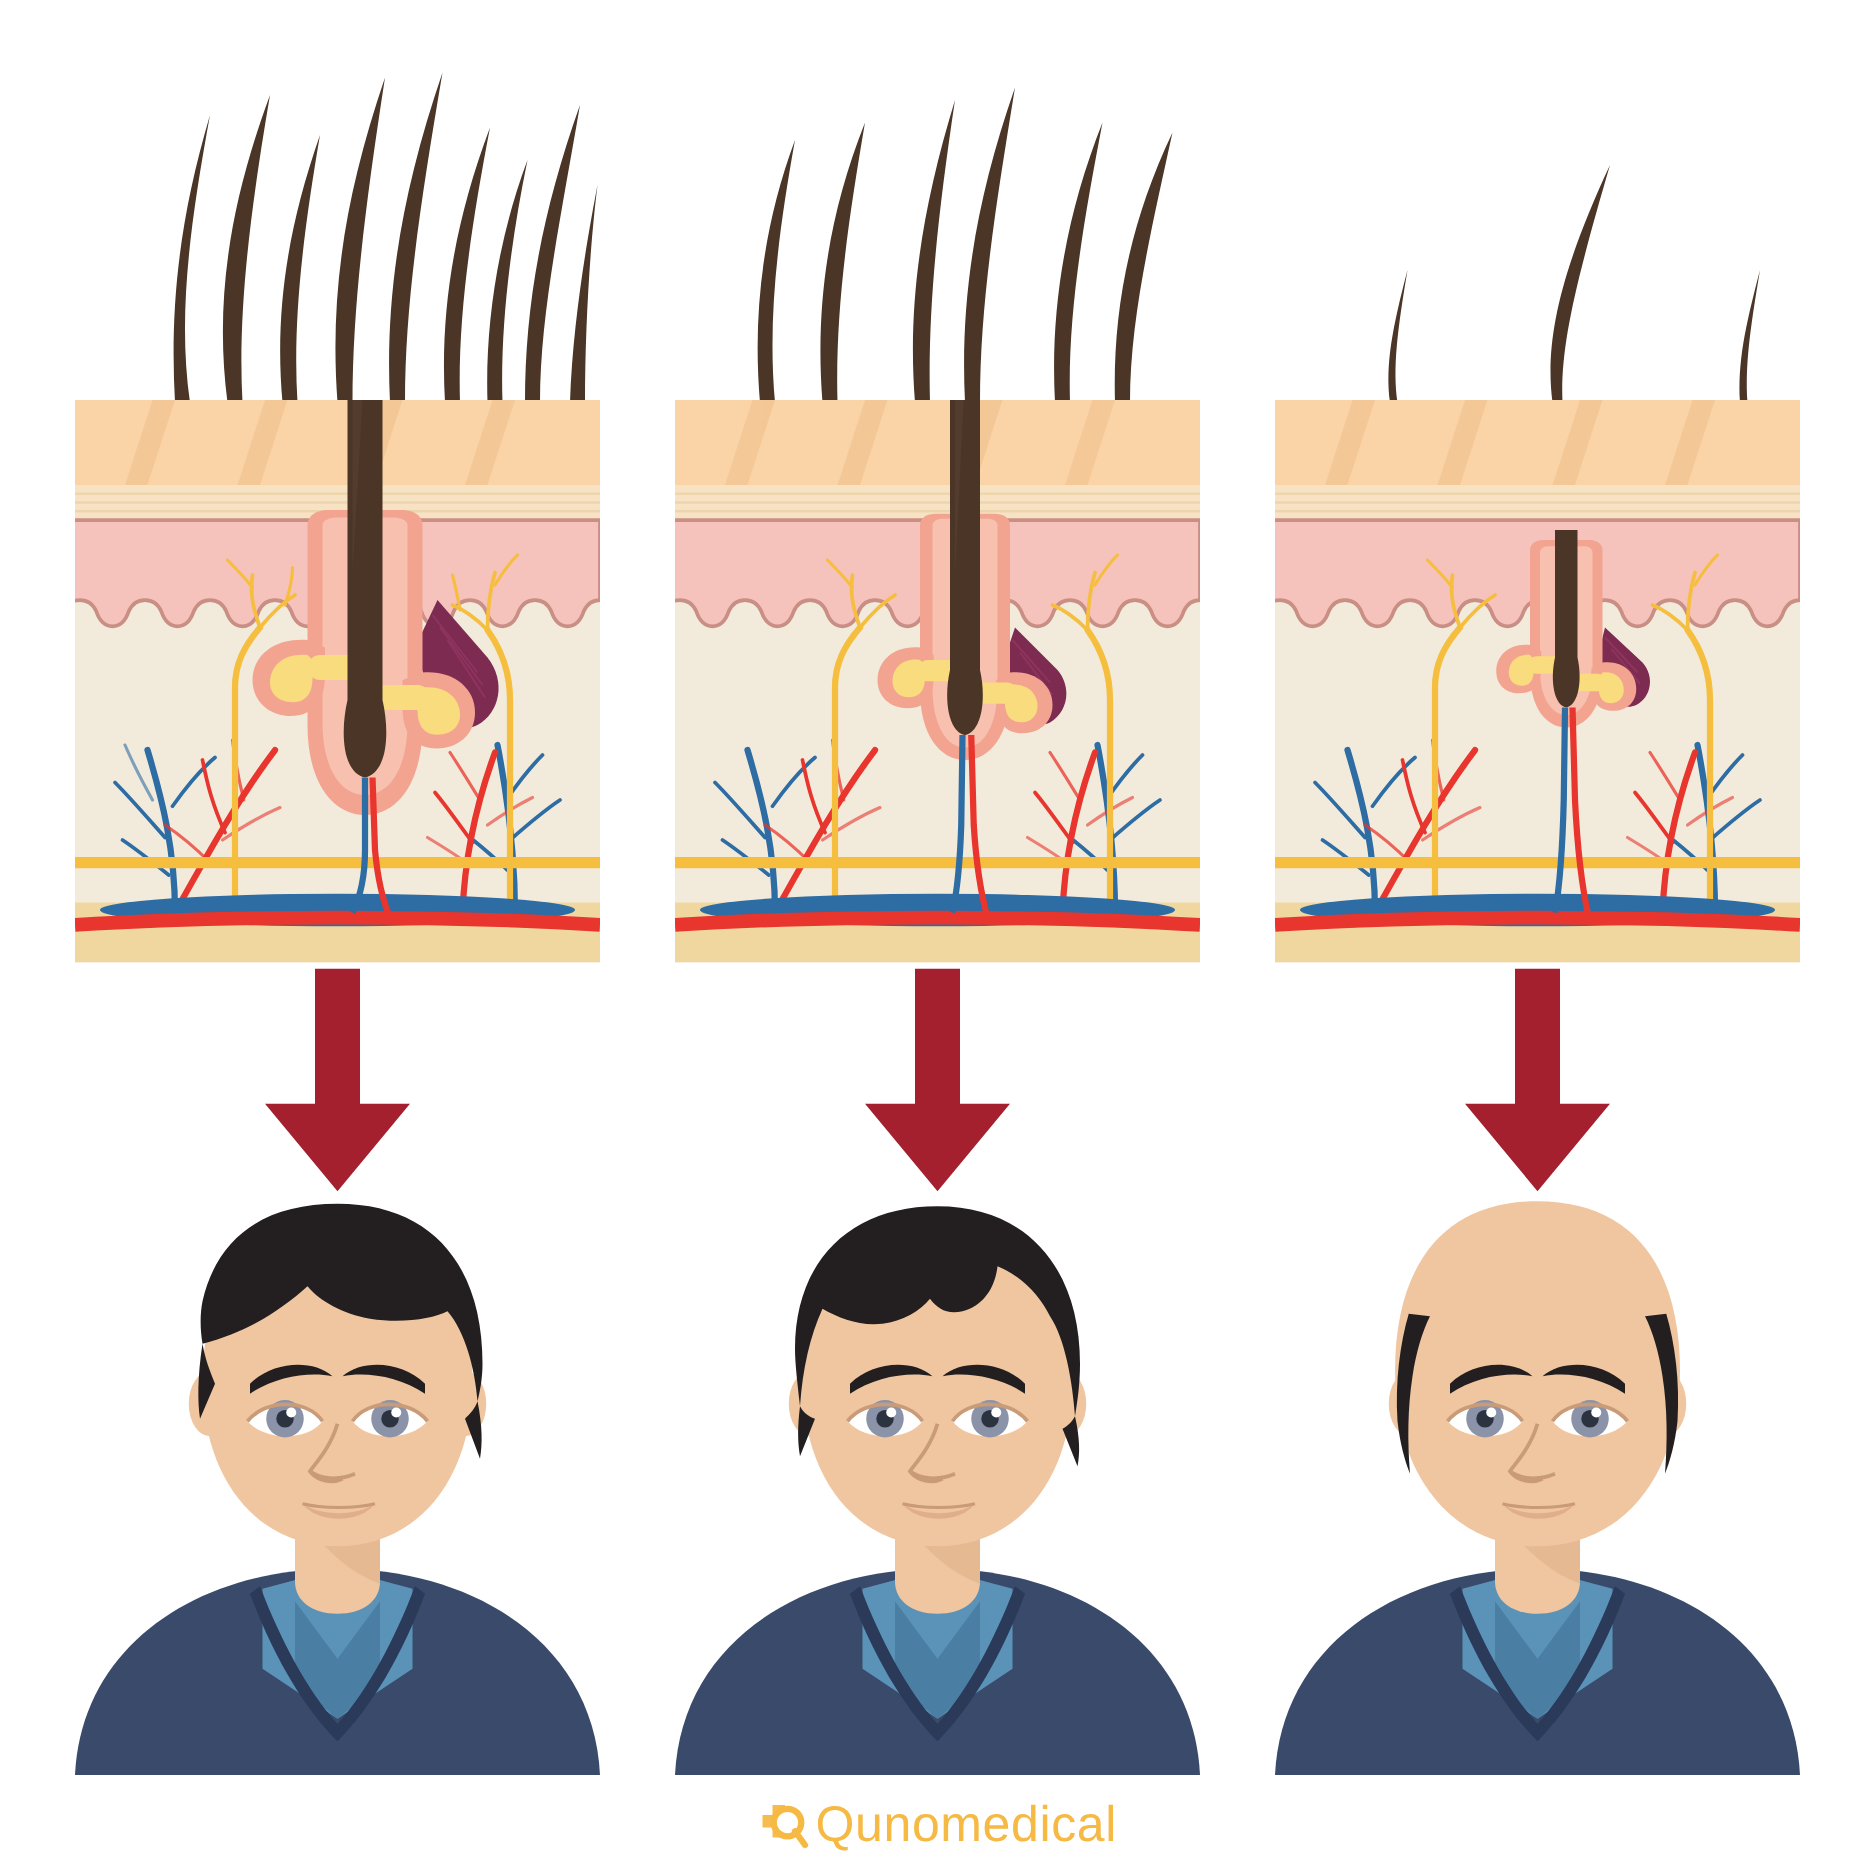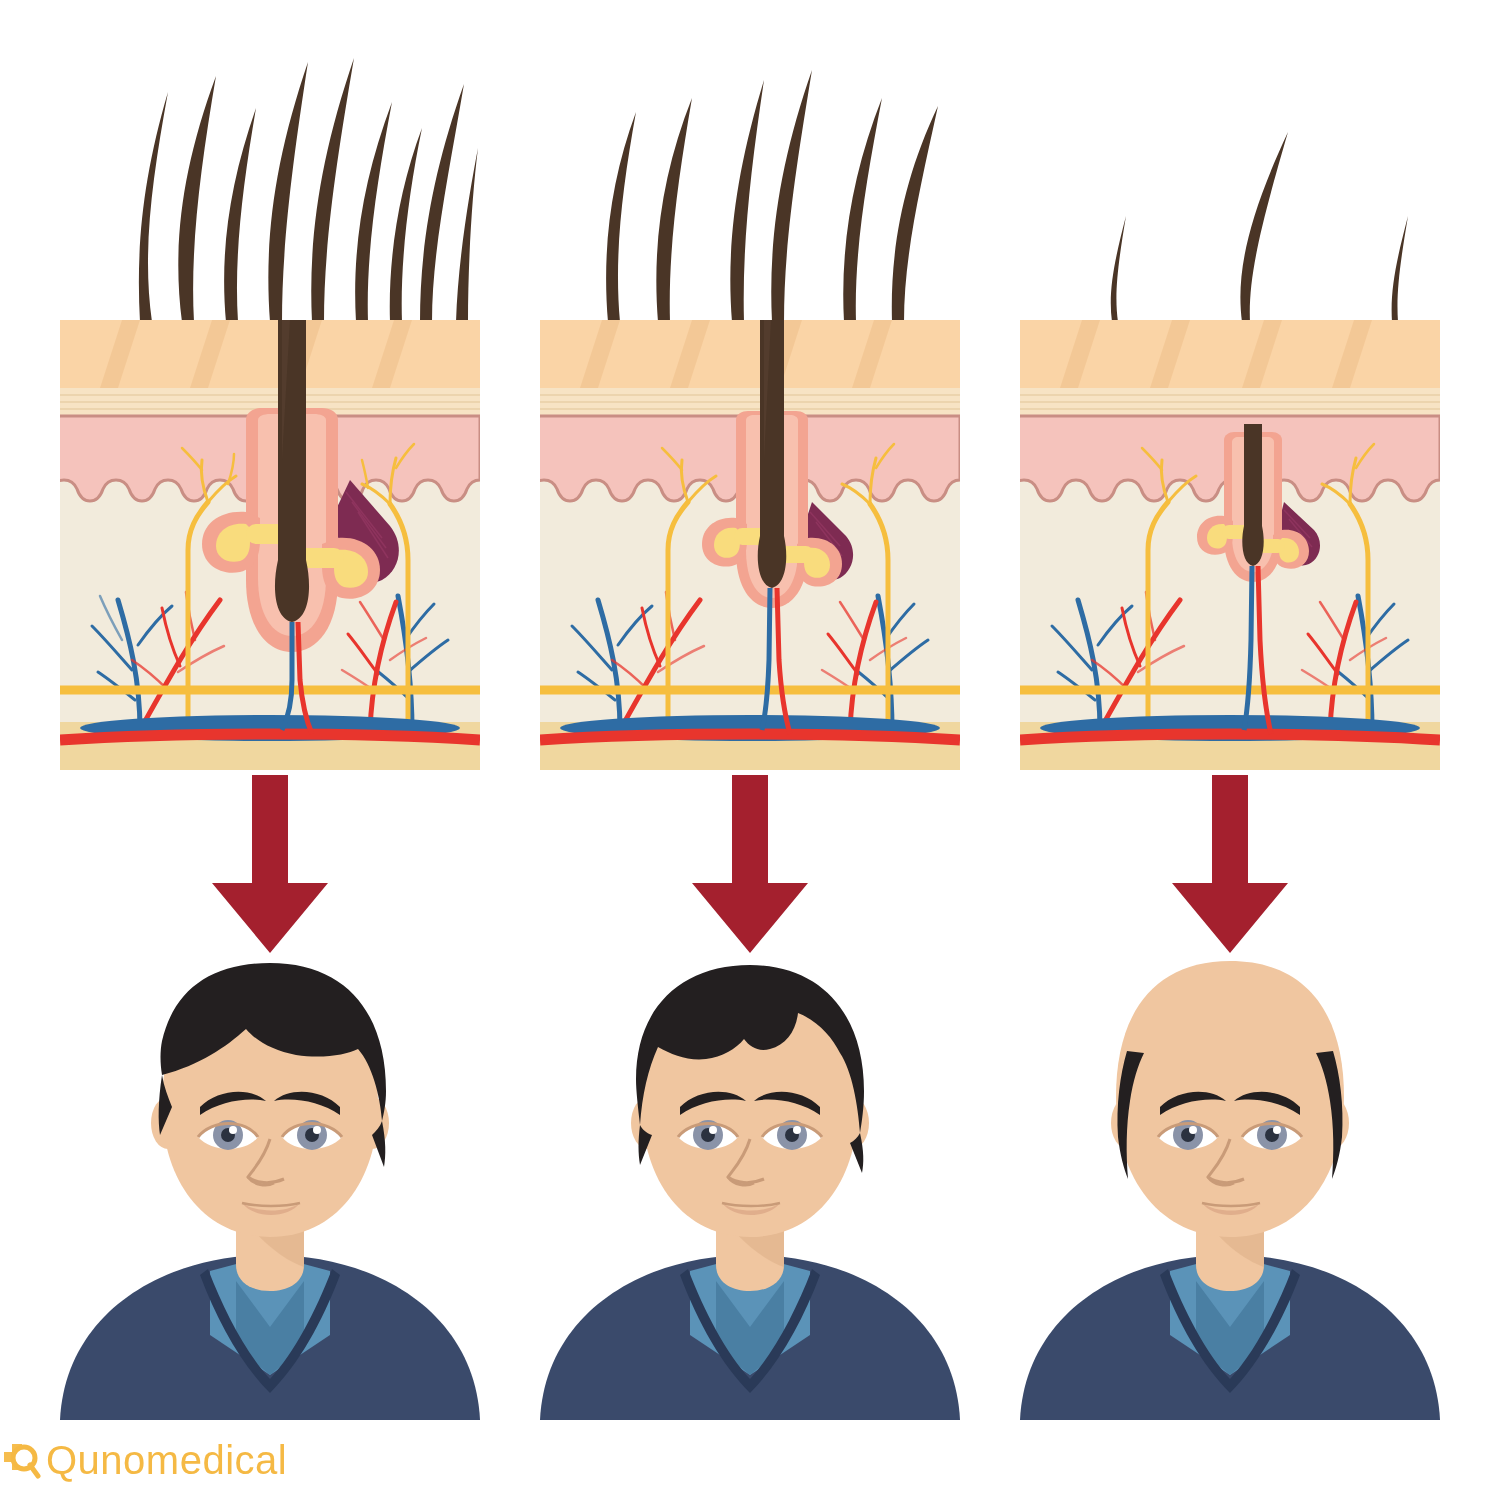--- a/index.html
+++ b/index.html
@@ -39,21 +39,21 @@
     position: absolute;
     left: 10px; top: 955px;
     width: 440px; height: 465px;
   }
   .logo-wrap {
     position: absolute;
     left: 0; top: 1420px;
     width: 1500px; height: 80px;
     display: flex;
     align-items: center;
-    justify-content: flex-start;
+    justify-content: center;
   }
   .logo-text {
     font-size: 40px;
     color: #F5B944;
     letter-spacing: 0.5px;
     font-weight: 400;
   }
   .logo-mark { margin-right: 2px; display: inline-block; vertical-align: middle; }
   svg { display: block; overflow: visible; }
 </style>

